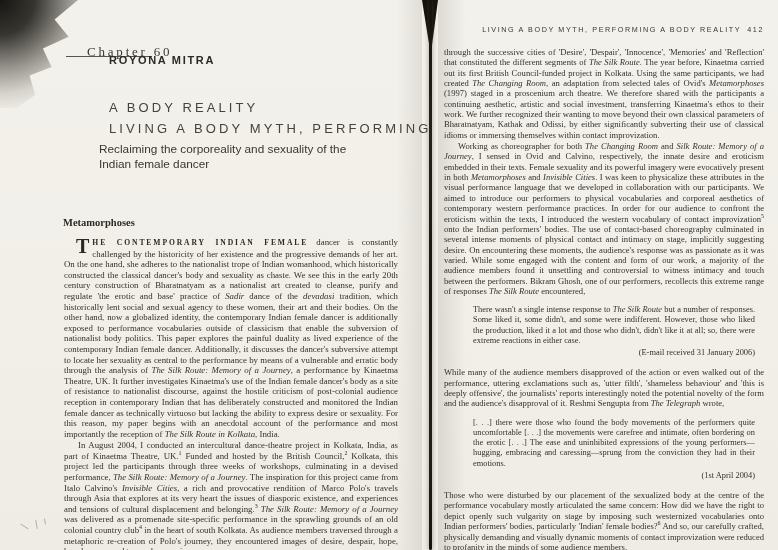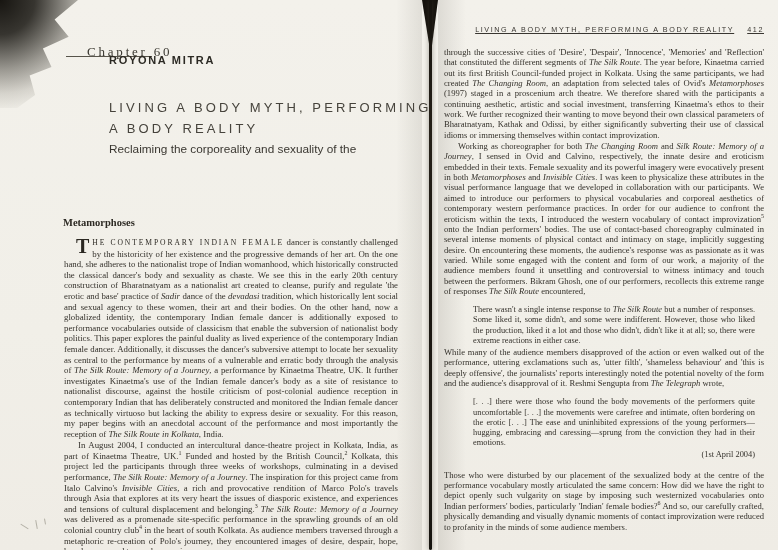--- a/index.html
+++ b/index.html
@@ -33,43 +33,43 @@
 
   
   .page-left{position:absolute;left:63px;top:0;width:336px;height:550px;}
   .chapter{position:absolute;left:24px;top:44px;font-family:Liberation Serif, serif;
     font-size:13px;letter-spacing:2.8px;color:#3a3831;white-space:nowrap;}
   .chapter-rule{position:absolute;left:3px;top:56px;width:86px;height:0;border-top:1px solid #57544b;}
   .author{position:absolute;left:46px;top:54px;font-family:"Liberation Sans",sans-serif;
     font-weight:bold;font-size:11px;letter-spacing:1.7px;color:#2c2a24;white-space:nowrap;}
   .title{position:absolute;left:46px;top:97px;font-family:"Liberation Sans",sans-serif;
     font-size:13px;letter-spacing:3.1px;line-height:21px;color:#46433c;white-space:nowrap;}
-  .subtitle{position:absolute;left:46px;top:142px;font-family:"Liberation Sans",sans-serif;
+  .subtitle{position:absolute;left:36px;top:142px;font-family:"Liberation Sans",sans-serif;
     font-size:11.8px;line-height:15px;color:#3a3731;}
   .source{position:absolute;left:46px;top:177px;width:293px;font-family:"Liberation Sans",sans-serif;
     font-size:7.8px;line-height:9.8px;color:#3b3832;text-align:justify;}
   .section-heading{position:absolute;left:0;top:217px;font-size:10.5px;font-weight:bold;color:#2d2a24;}
   .lp-body{position:absolute;left:0;top:236px;width:336px;font-size:8.8px;line-height:10.6px;text-align:justify;}
 
   
   .page-right{position:absolute;left:443px;top:0;width:323px;height:550px;}
   .running-header{position:absolute;left:0;top:25px;width:321px;display:flex;justify-content:flex-end;
-    align-items:baseline;gap:13px;font-family:"Liberation Sans",sans-serif;font-size:7.2px;
-    letter-spacing:1.6px;color:#393631;white-space:nowrap;text-decoration:underline;}
+    align-items:baseline;gap:6px;font-family:"Liberation Sans",sans-serif;font-size:7.2px;
+    letter-spacing:1.6px;color:#393631;white-space:nowrap;}
   .rp-body{position:absolute;left:0;top:46px;width:322px;font-size:8.6px;line-height:10.35px;text-align:justify;}
 
   
   .para{margin:1px;}
   .para.indent{text-indent:14px;}
   .bq{margin:9px 10px 1px 30px;font-size:8.4px;line-height:10.2px;text-align:justify;}
   .attr{margin:2px 10px 9px 0;text-align:right;font-size:8.4px;}
   .run-i{font-style:italic;}
   .run-b{font-weight:bold;}
   .run-dc{float:left;font-size:20px;line-height:17px;padding:1px 3px 0 12px;font-weight:bold;color:#2a2721;}
-  .run-sc{font-size:7.6px;letter-spacing:1.9px;font-weight:normal;color:#2d2a24;}
+  .run-sc{font-size:7.6px;letter-spacing:1.9px;font-weight:bold;color:#2d2a24;}
   sup{font-size:6px;line-height:0;vertical-align:super;}
 </style>
 </head>
 <body>
 
 <div class="scan">
 
   <div class="noise-corner"></div>
   <div class="gutter-shade-left"></div>
   <div class="gutter-shade-right"></div>
@@ -81,42 +81,44 @@
       <i></i>
       <i></i>
       <i></i>
     </div>
 
   <div class="page-left">
     <div class="chapter">Chapter 60</div>
     <div class="chapter-rule"></div>
     <div class="author">ROYONA MITRA</div>
     <div class="title">
+      <div>A BODY REALITY</div>
       <div>LIVING A BODY MYTH, PERFORMING</div>
-      <div>A BODY REALITY</div>
     </div>
     <div class="subtitle">
       <div>Reclaiming the corporeality and sexuality of the</div>
+      <div>Indian female dancer</div>
     </div>
     <div class="section-heading">Metamorphoses</div>
     <div class="lp-body">
         <div class="para"><span class="run-dc">T</span><span class="run-sc">HE CONTEMPORARY INDIAN FEMALE</span><span> dancer is constantly challenged by the historicity of her existence and the progressive demands of her art. On the one hand, she adheres to the nationalist trope of Indian womanhood, which historically constructed the classical dancer's body and sexuality as chaste. We see this in the early 20th century construction of Bharatnatyam as a nationalist art created to cleanse, purify and regulate 'the erotic and base' practice of </span><span class="run-i">Sadir</span><span> dance of the </span><span class="run-i">devadasi</span><span> tradition, which historically lent social and sexual agency to these women, their art and their bodies. On the other hand, now a globalized identity, the contemporary Indian female dancer is additionally exposed to performance vocabularies outside of classicism that enable the subversion of nationalist body politics. This paper explores the painful duality as lived experience of the contemporary Indian female dancer. Additionally, it discusses the dancer's subversive attempt to locate her sexuality as central to the performance by means of a vulnerable and erratic body through the analysis of </span><span class="run-i">The Silk Route: Memory of a Journey</span><span>, a performance by Kinaetma Theatre, UK. It further investigates Kinaetma's use of the Indian female dancer's body as a site of resistance to nationalist discourse, against the hostile criticism of post-colonial audience reception in contemporary Indian that has deliberately constructed and monitored the Indian female dancer as technically virtuoso but lacking the ability to express desire or sexuality. For this reason, my paper begins with an anecdotal account of the performance and most importantly the reception of </span><span class="run-i">The Silk Route in Kolkata</span><span>, India.</span></div>
         <div class="para indent"><span>In August 2004, I conducted an intercultural dance-theatre project in Kolkata, India, as part of Kinaetma Theatre, UK.</span><sup>1</sup><span> Funded and hosted by the British Council,</span><sup>2</sup><span> Kolkata, this project led the participants through three weeks of workshops, culminating in a devised performance, </span><span class="run-i">The Silk Route: Memory of a Journey</span><span>. The inspiration for this project came from Italo Calvino's </span><span class="run-i">Invisible Cities</span><span>, a rich and provocative rendition of Marco Polo's travels through Asia that explores at its very heart the issues of diasporic existence, and experiences and tensions of cultural displacement and belonging.</span><sup>3</sup><span> </span><span class="run-i">The Silk Route: Memory of a Journey</span><span> was delivered as a promenade site-specific performance in the sprawling grounds of an old colonial country club</span><sup>4</sup><span> in the heart of south Kolkata. As audience members traversed through a metaphoric re-creation of Polo's journey, they encountered images of desire, despair, hope, hopelessness and trapped memories</span></div>
       </div>
   </div>
 
   <div class="page-right">
     <div class="running-header">
       <span>LIVING A BODY MYTH, PERFORMING A BODY REALITY</span>
       <span>412</span>
     </div>
     <div class="rp-body">
         <div class="para"><span>through the successive cities of 'Desire', 'Despair', 'Innocence', 'Memories' and 'Reflection' that constituted the different segments of </span><span class="run-i">The Silk Route</span><span>. The year before, Kinaetma carried out its first British Council-funded project in Kolkata. Using the same participants, we had created </span><span class="run-i">The Changing Room</span><span>, an adaptation from selected tales of Ovid's </span><span class="run-i">Metamorphoses</span><span> (1997) staged in a proscenium arch theatre. We therefore shared with the participants a continuing aesthetic, artistic and social investment, transferring Kinaetma's ethos to their work. We further recognized their wanting to move beyond their own classical parameters of Bharatnatyam, Kathak and Odissi, by either significantly subverting their use of classical idioms or immersing themselves within contact improvization.</span></div>
         <div class="para indent"><span>Working as choreographer for both </span><span class="run-i">The Changing Room</span><span> and </span><span class="run-i">Silk Route: Memory of a Journey</span><span>, I sensed in Ovid and Calvino, respectively, the innate desire and eroticism embedded in their texts. Female sexuality and its powerful imagery were evocatively present in both </span><span class="run-i">Metamorphoses</span><span> and </span><span class="run-i">Invisible Cities</span><span>. I was keen to physicalize these attributes in the visual performance language that we developed in collaboration with our participants. We aimed to introduce our performers to physical vocabularies and corporeal aesthetics of contemporary western performance practices. In order for our audience to confront the eroticism within the texts, I introduced the western vocabulary of contact improvization</span><sup>5</sup><span> onto the Indian performers' bodies. The use of contact-based choreography culminated in several intense moments of physical contact and intimacy on stage, implicitly suggesting desire. On encountering these moments, the audience's response was as passionate as it was varied. While some engaged with the content and form of our work, a majority of the audience members found it unsettling and controversial to witness intimacy and touch between the performers. Bikram Ghosh, one of our performers, recollects this extreme range of responses </span><span class="run-i">The Silk Route</span><span> encountered,</span></div>
         <div class="bq"><span>There wasn't a single intense response to </span><span class="run-i">The Silk Route</span><span> but a number of responses. Some liked it, some didn't, and some were indifferent. However, those who liked the production, liked it a lot and those who didn't, didn't like it at all; so, there were extreme reactions in either case.</span></div>
+        <div class="attr">(E-mail received 31 January 2006)</div>
         <div class="para"><span>While many of the audience members disapproved of the action or even walked out of the performance, uttering exclamations such as, 'utter filth', 'shameless behaviour' and 'this is deeply offensive', the journalists' reports interestingly noted the potential novelty of the form and the audience's disapproval of it. Reshmi Sengupta from </span><span class="run-i">The Telegraph</span><span> wrote,</span></div>
         <div class="bq"><span>[. . .] there were those who found the body movements of the performers quite uncomfortable [. . .] the movements were carefree and intimate, often bordering on the erotic [. . .] The ease and uninhibited expressions of the young performers—hugging, embracing and caressing—sprung from the conviction they had in their emotions.</span></div>
         <div class="attr">(1st April 2004)</div>
         <div class="para"><span>Those who were disturbed by our placement of the sexualized body at the centre of the performance vocabulary mostly articulated the same concern: How did we have the right to depict openly such vulgarity on stage by imposing such westernized vocabularies onto Indian performers' bodies, particularly 'Indian' female bodies?</span><sup>6</sup><span> And so, our carefully crafted, physically demanding and visually dynamic moments of contact improvization were reduced to profanity in the minds of some audience members.</span></div>
       </div>
   </div>
 
 </div>
 
 </body></html>

